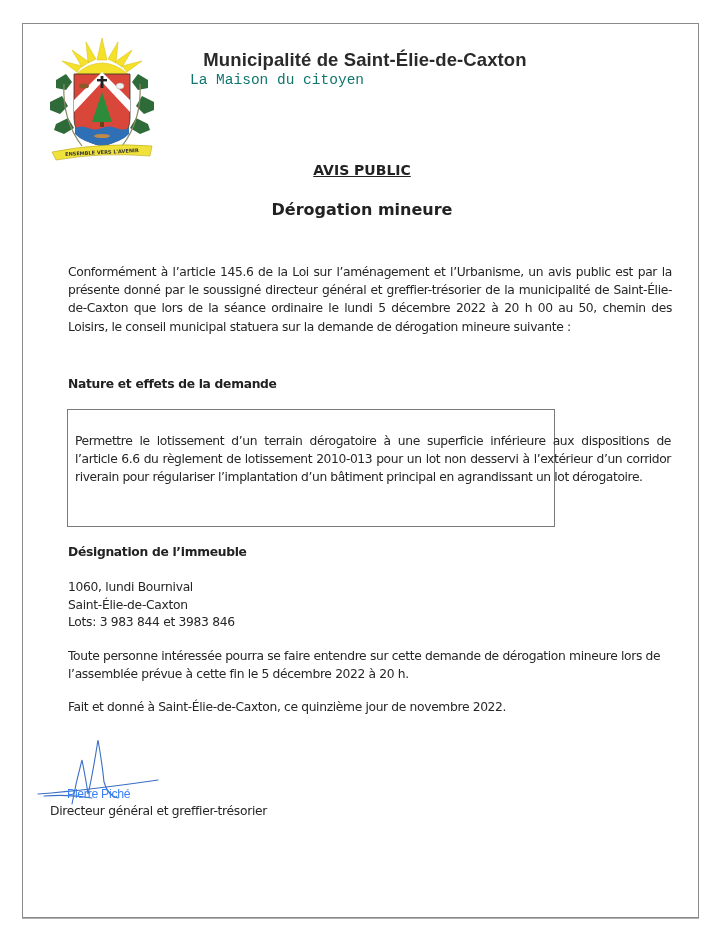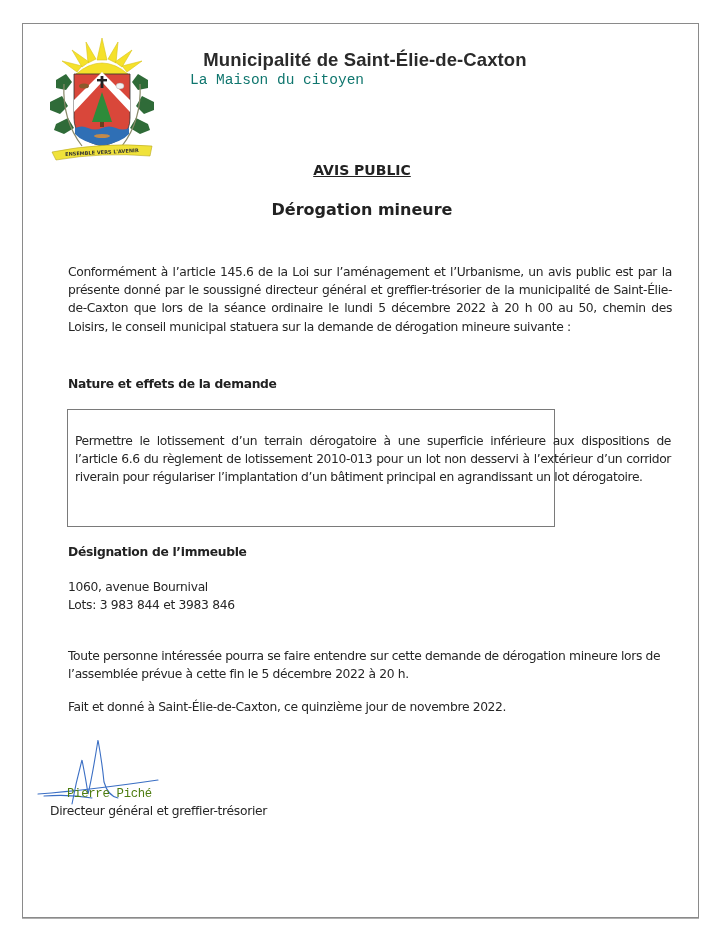--- a/index.html
+++ b/index.html
@@ -48,21 +48,21 @@
     position: absolute; left: 7px; top: 22px; width: 596px; text-align: justify;
     letter-spacing: -0.4px;
   }
   .address { position: absolute; left: 68px; top: 578px; width: 400px; letter-spacing: -0.3px; }
   .address div { height: 17.5px; }
   .para2 { position: absolute; left: 68px; top: 647px; width: 600px; letter-spacing: -0.35px; }
   .para3 { position: absolute; left: 68px; top: 698px; width: 600px; letter-spacing: -0.35px; }
   .signature { position: absolute; left: 30px; top: 732px; width: 150px; height: 80px; }
   .signer-name {
     position: absolute; left: 67px; top: 787px;
-    font-family: Liberation Mono, monospace; font-size: 12.3px; color: #4d7c0f; letter-spacing: -0.3px; text-align: right;
+    font-family: Liberation Sans, sans-serif; font-size: 12.3px; color: #3b82f6; letter-spacing: -0.3px; text-align: right;
   }
   .signer-title {
     position: absolute; left: 50px; top: 804px;
     font-family: "DejaVu Sans", sans-serif; font-size: 12.3px; color: #262626; letter-spacing: -0.3px;
   }
 </style>
 </head>
 <body>
 
 <div class="frame"></div>
@@ -122,21 +122,22 @@
 
 <div class="section-heading" style="top:377px;">Nature et effets de la demande</div>
 
 <div class="nature-box">
   <div class="nature-text body-text">Permettre le lotissement d’un terrain dérogatoire à une superficie inférieure aux dispositions de l’article 6.6 du règlement de lotissement 2010-013 pour un lot non desservi à l’extérieur d’un corridor riverain pour régulariser l’implantation d’un bâtiment principal en agrandissant un lot dérogatoire.</div>
 </div>
 
 <div class="section-heading" style="top:545px;">Désignation de l’immeuble</div>
 
 <div class="address body-text">
-  <div>1060, avenue Bournival</div>
+  <div>1060, lundi Bournival</div>
+  <div>Saint-Élie-de-Caxton</div>
   <div>Lots: 3 983 844 et 3983 846</div>
 </div>
 
 <div class="para2 body-text">Toute personne intéressée pourra se faire entendre sur cette demande de dérogation mineure lors de l’assemblée prévue à cette fin le 5 décembre 2022 à 20 h.</div>
 <div class="para3 body-text">Fait et donné à Saint-Élie-de-Caxton, ce quinzième jour de novembre 2022.</div>
 
 <svg class="signature" viewBox="0 0 150 80">
   <g fill="none" stroke="#3b6fc4" stroke-width="1.1" stroke-linecap="round">
     <path d="M42,72 Q46,50 52,28 Q56,48 58,62 Q62,46 68,8 Q72,30 74,50 Q78,64 88,66"></path>
     <path d="M8,62 Q60,58 128,48"></path>

